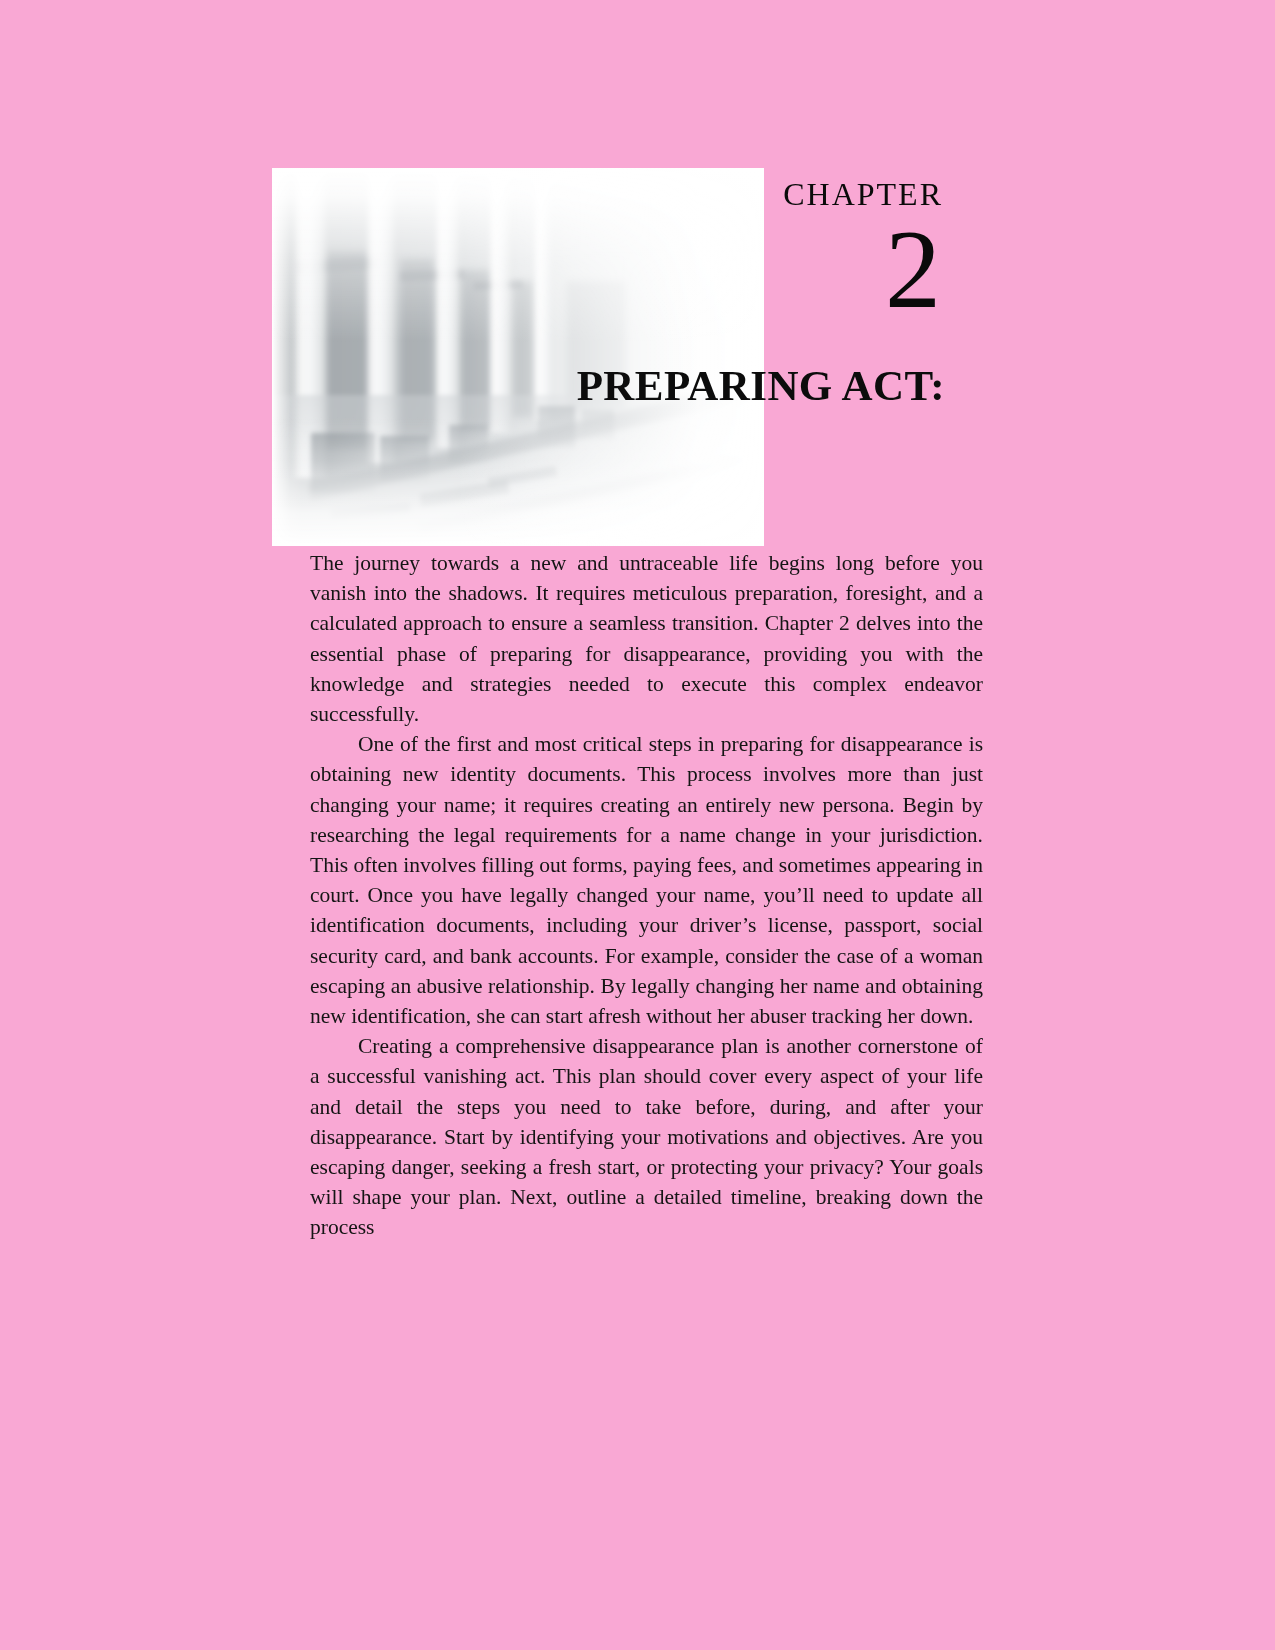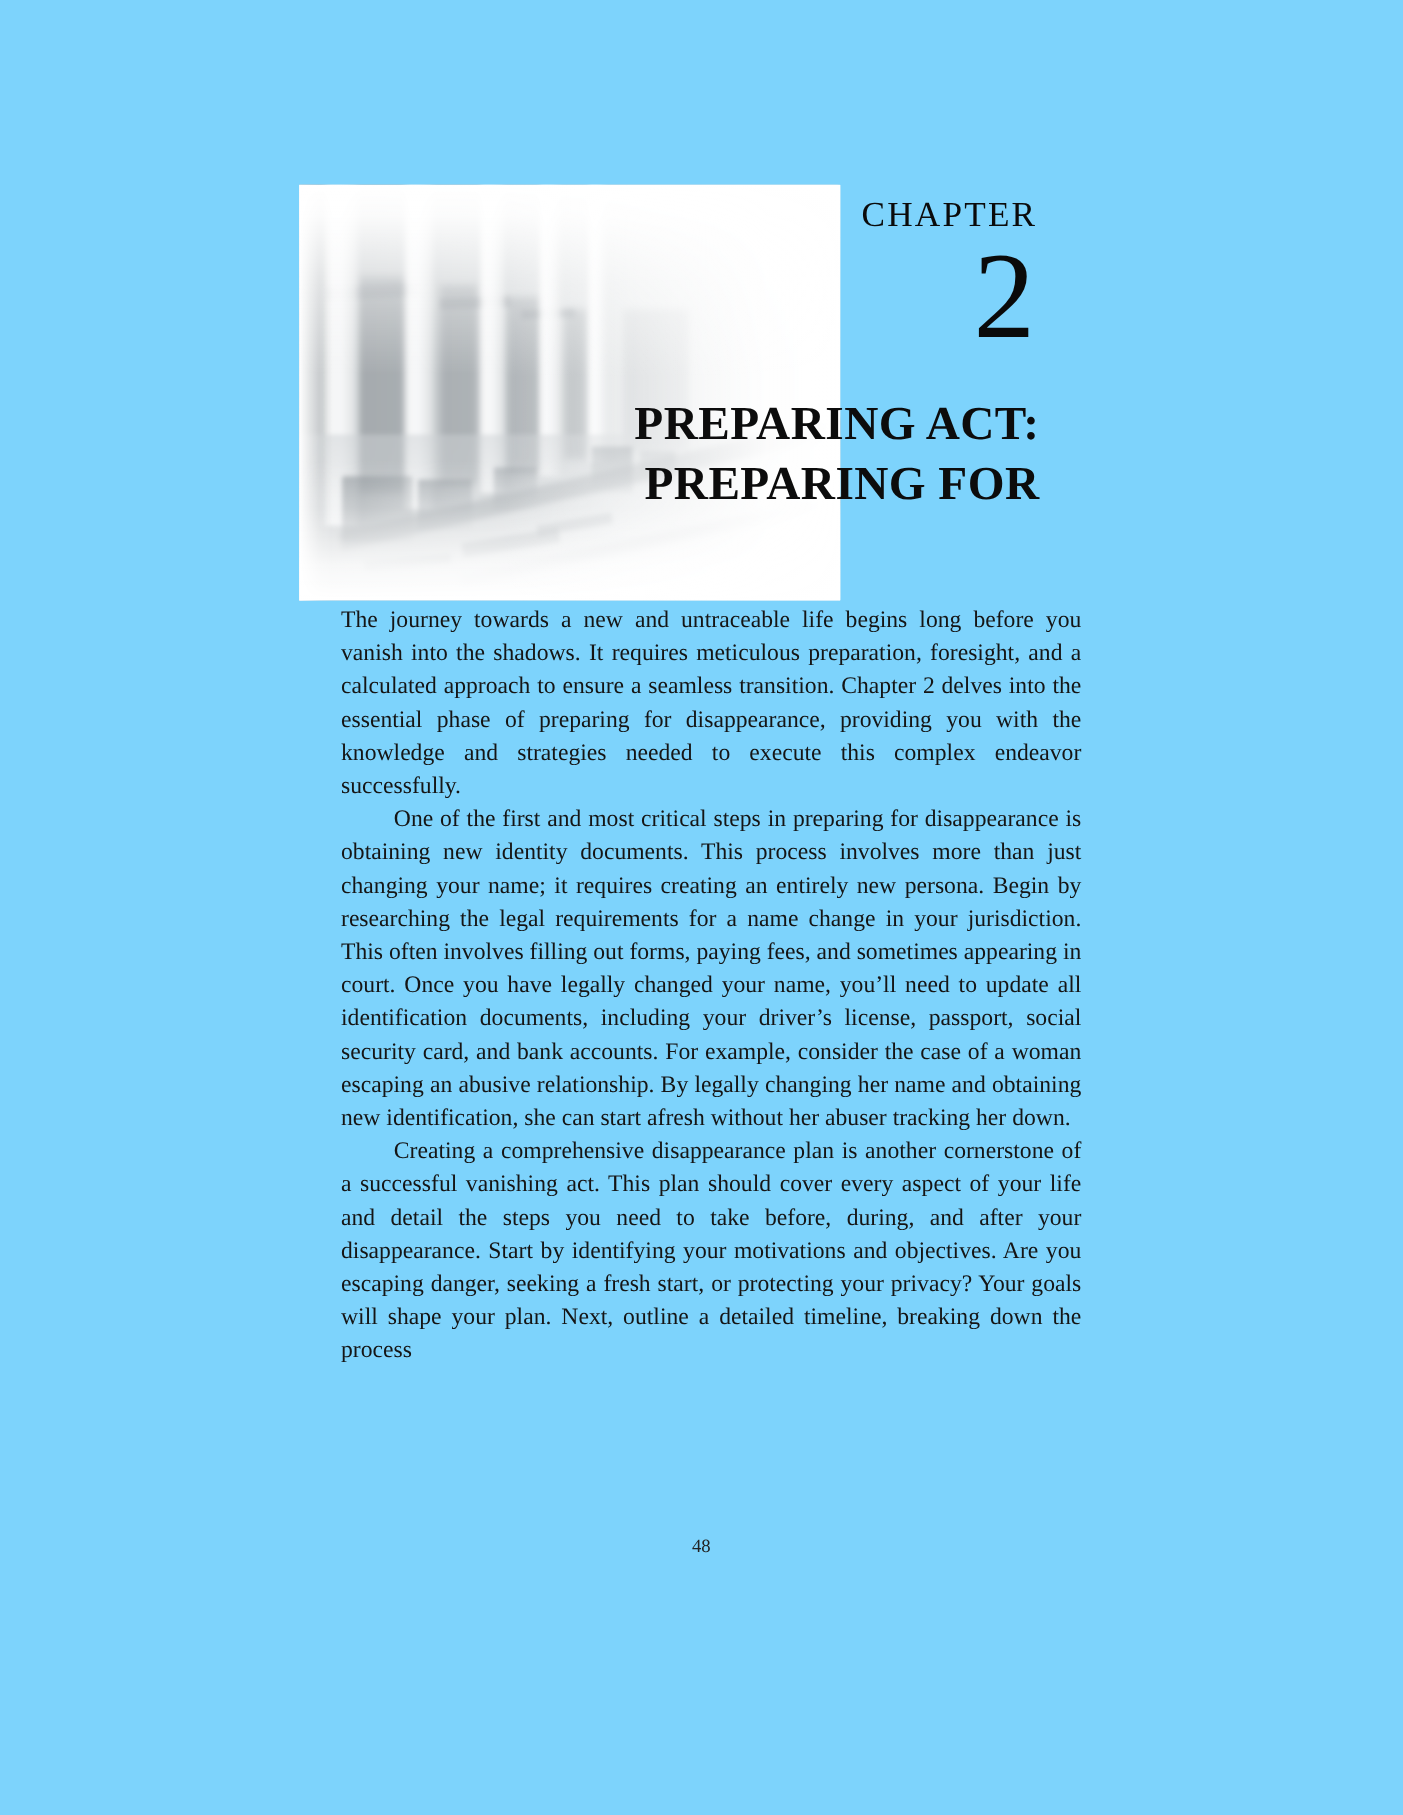--- a/index.html
+++ b/index.html
@@ -13,21 +13,21 @@
     height: 1650px;
     position: relative;
     overflow: hidden;
     font-family: "Liberation Serif", "DejaVu Serif", serif;
     color: #111111;
   }
 
   .page {
     position: absolute;
     inset: 0;
-    background: #7dd3fc;
+    background: #f9a8d4;
   }
 
   
   .hero-figure {
     position: absolute;
     left: 232px;
     top: 152px;
     width: 492px;
     height: 378px;
     overflow: hidden;
@@ -291,24 +291,22 @@
     </div>
   </figure>
 
   <div class="heading">
     <span class="chapter-word">CHAPTER</span>
     <span class="chapter-number">2</span>
   </div>
 
   <h1 class="chapter-title">
     <span class="tline">PREPARING ACT:</span>
-    <span class="tline">PREPARING FOR</span>
   </h1>
 
   <div class="body-copy">
     <p>The journey towards a new and untraceable life begins long before you vanish into the shadows. It requires meticulous preparation, foresight, and a calculated approach to ensure a seamless transition. Chapter 2 delves into the essential phase of preparing for disappearance, providing you with the knowledge and strategies needed to execute this complex endeavor successfully.</p>
     <p class="indent">One of the first and most critical steps in preparing for disappearance is obtaining new identity documents. This process involves more than just changing your name; it requires creating an entirely new persona. Begin by researching the legal requirements for a name change in your jurisdiction. This often involves filling out forms, paying fees, and sometimes appearing in court. Once you have legally changed your name, you’ll need to update all identification documents, including your driver’s license, passport, social security card, and bank accounts. For example, consider the case of a woman escaping an abusive relationship. By legally changing her name and obtaining new identification, she can start afresh without her abuser tracking her down.</p>
     <p class="indent">Creating a comprehensive disappearance plan is another cornerstone of a successful vanishing act. This plan should cover every aspect of your life and detail the steps you need to take before, during, and after your disappearance. Start by identifying your motivations and objectives. Are you escaping danger, seeking a fresh start, or protecting your privacy? Your goals will shape your plan. Next, outline a detailed timeline, breaking down the process</p>
   </div>
 
-  <div class="folio">48</div>
 
 </div>
 
 </body></html>

